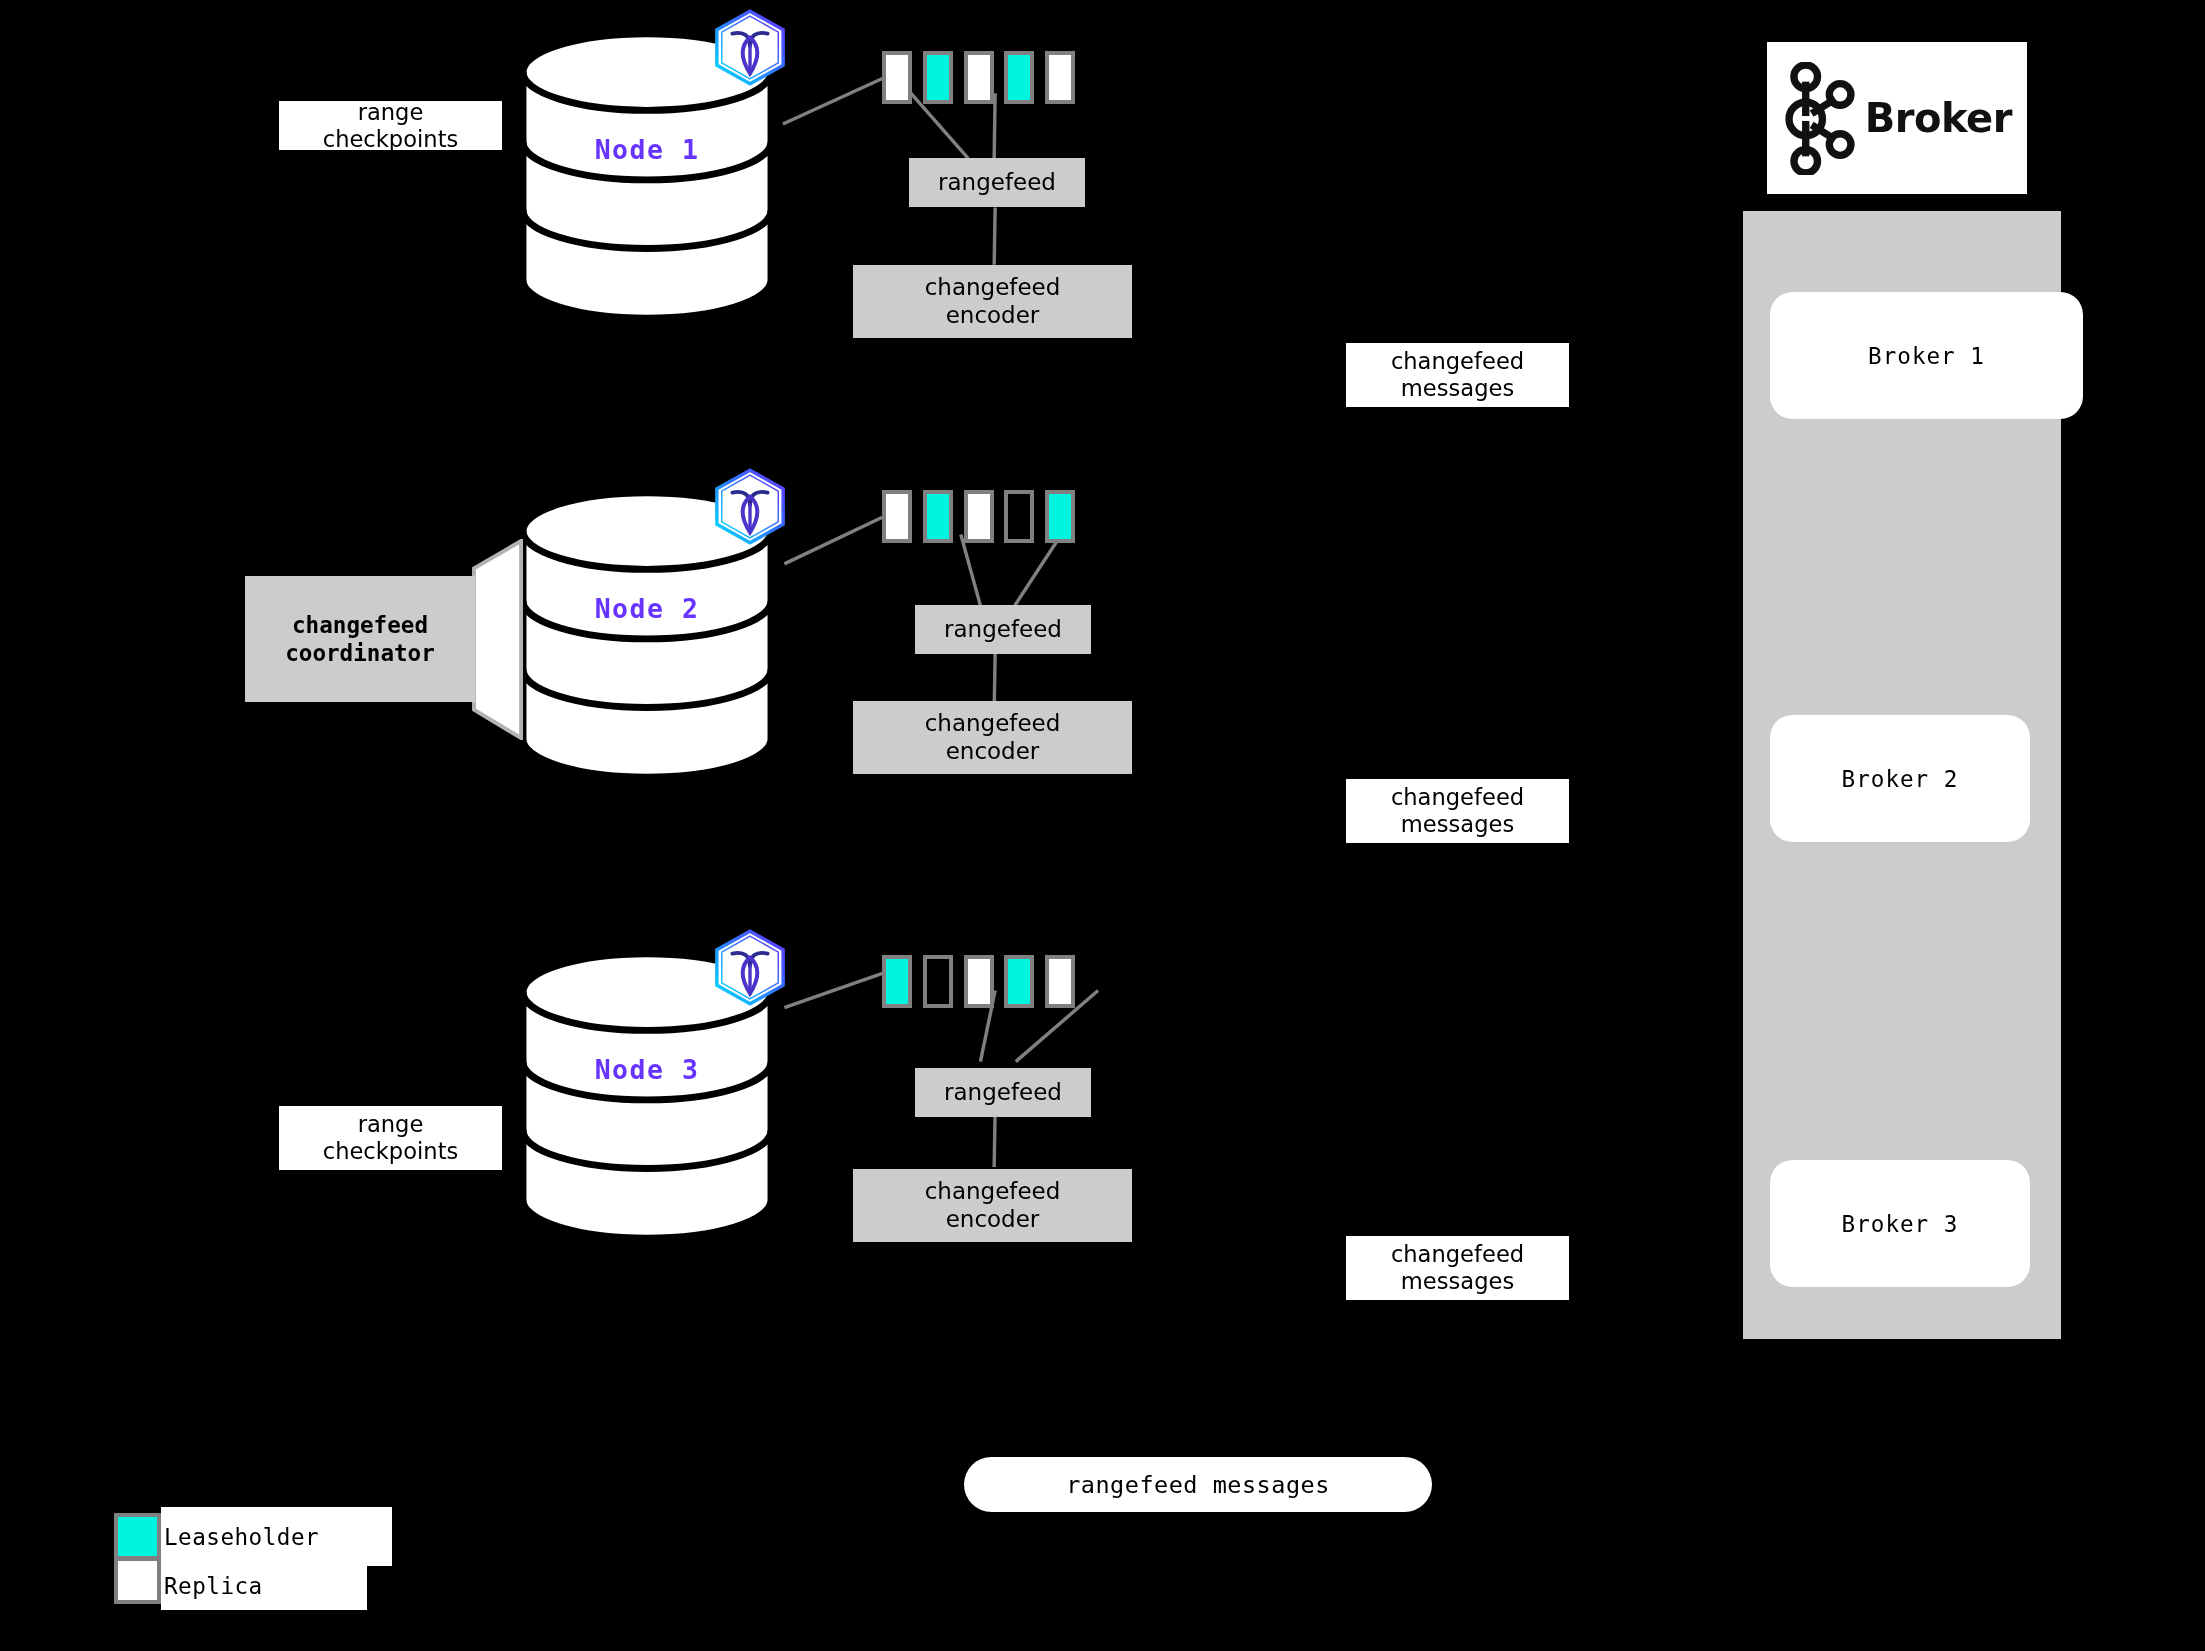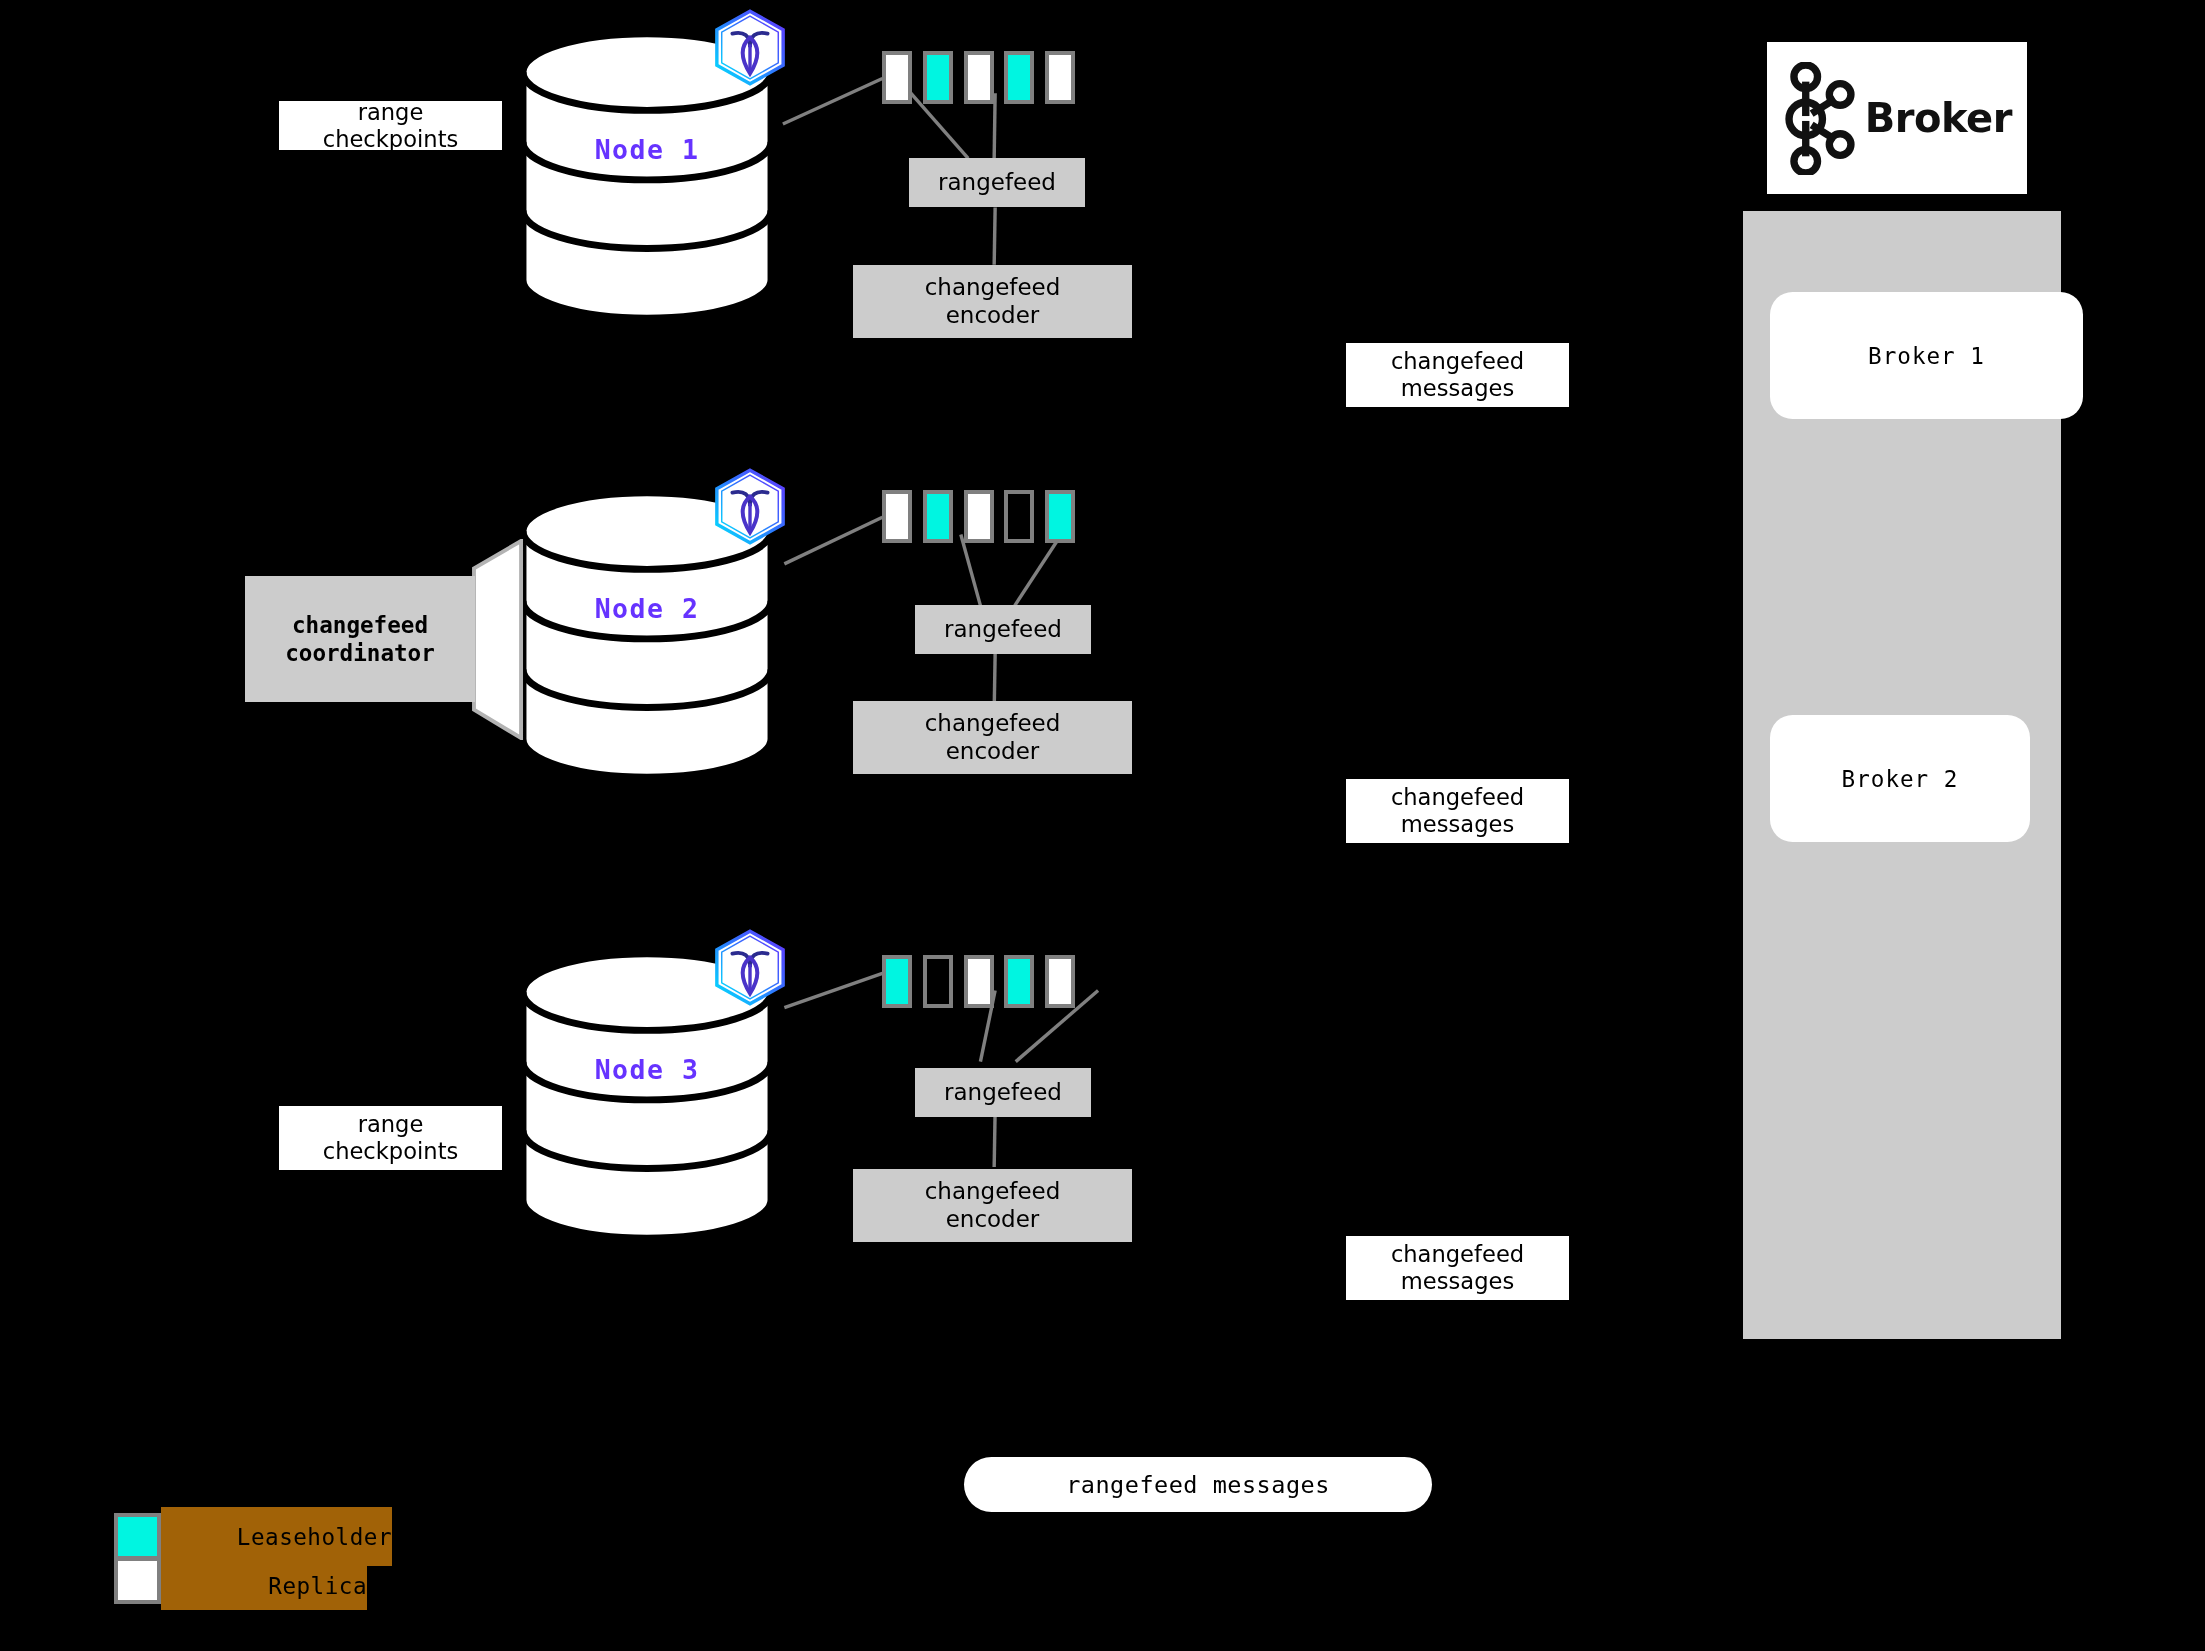--- a/index.html
+++ b/index.html
@@ -161,30 +161,29 @@
     position: absolute;
     width: 47px;
     height: 47px;
     border: 4.4px solid #808080;
     box-sizing: border-box;
   }
   .legend-swatch.leaseholder { background: #00f5e1; }
   .legend-swatch.replica     { background: #ffffff; }
   .legend-text {
     position: absolute;
-    background: #a16207;
-    color: #000000;
-    display: flex;
-    align-items: center;
-    padding-left: 13px;
+    background: #ffffff;
+    color: #000000;
+    display: flex;
+    align-items: center;
+    padding-left: 3px;
     font-family: "DejaVu Sans Mono", monospace;
     font-size: 22.6px;
     letter-spacing: 0.5px;
     box-sizing: border-box;
-    justify-content: flex-end;
   }
 
   
   .connectors {
     position: absolute;
     left: 0; top: 0;
     width: 2205px;
     height: 1652px;
     pointer-events: none;
   }
@@ -227,20 +226,23 @@
 
   <svg class="abs" style="left:2040px; top:328px; width:54px; height:29px;" viewBox="0 0 110 60">
     <path d="M0 30 L55 8 L44 30 L55 52 Z" fill="#000000"></path>
   </svg>
 
   <div class="broker-box" style="left:1770px; top:292px; width:313px; height:127px;">
     <span>Broker 1</span>
   </div>
   <div class="broker-box" style="left:1770px; top:715px; width:260px; height:127px;">
     <span>Broker 2</span>
+  </div>
+  <div class="broker-box" style="left:1770px; top:1160px; width:260px; height:127px;">
+    <span>Broker 3</span>
   </div>
 
   <div class="kafka-card" style="left:1767px; top:42px; width:260px; height:152px;">
     <svg width="74" height="113" viewBox="0 0 150 230" aria-hidden="true">
       <g stroke="#111111" stroke-width="15" fill="none">
         <line x1="48" y1="40" x2="48" y2="110"></line>
         <line x1="48" y1="120" x2="48" y2="192"></line>
         <line x1="60" y1="105" x2="108" y2="75"></line>
         <line x1="60" y1="128" x2="108" y2="158"></line>
       </g>

